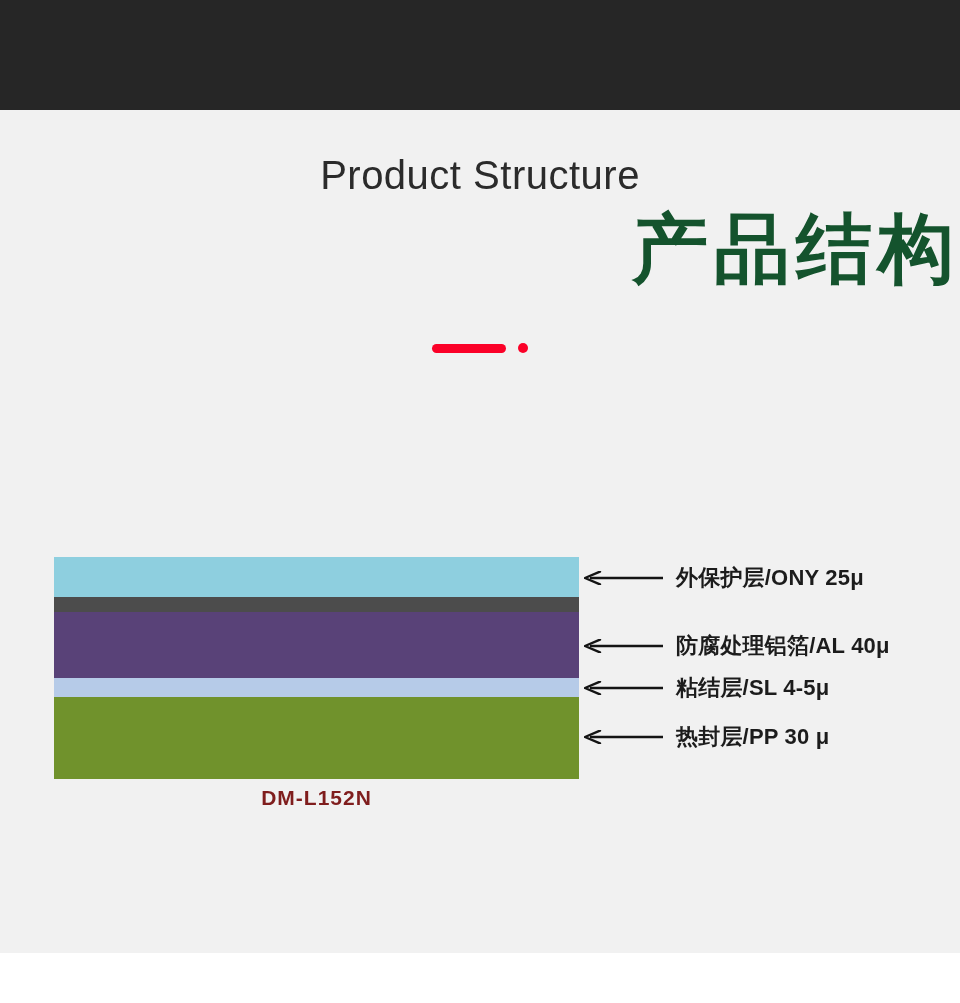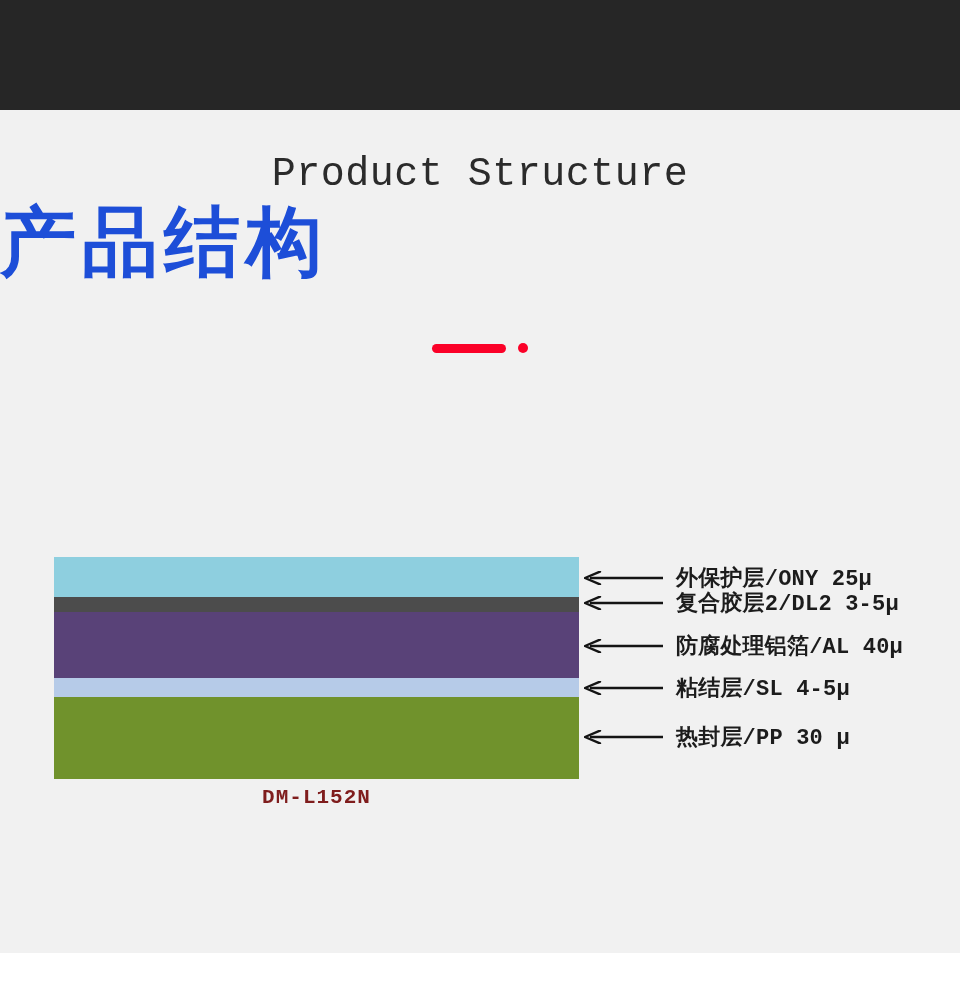--- a/index.html
+++ b/index.html
@@ -11,21 +11,20 @@
     width: 960px;
     height: 1003px;
     font-family: "Liberation Sans", "DejaVu Sans", sans-serif;
     overflow: hidden;
   }
   .page {
     position: relative;
     width: 960px;
     height: 980px;
     background: #ffffff;
-    font-family: Liberation Mono, monospace;
   }
   
   .top-banner {
     position: absolute;
     left: 0;
     top: 0;
     width: 960px;
     height: 110px;
     background: #262626;
   }
@@ -49,24 +48,24 @@
     font-weight: 400;
     color: #2b2b2b;
     letter-spacing: 0.5px;
     line-height: 1;
   }
   .heading-cn {
     position: absolute;
     left: 0;
     top: 205px;
     width: 960px;
-    text-align: left;
+    text-align: right;
     font-size: 76px;
     font-weight: 700;
-    color: #1d4ed8;
+    color: #14532d;
     letter-spacing: 6px;
     line-height: 1.15;
   }
   
   .accent {
     position: absolute;
     left: 0;
     top: 340px;
     width: 960px;
     height: 16px;
@@ -174,29 +173,20 @@
     <div class="annot" style="top:566px">
       <span class="arrow">
         <svg width="79" height="14" viewBox="0 0 79 14" aria-hidden="true">
           <line x1="6" y1="7" x2="79" y2="7" stroke="#141414" stroke-width="2.4"></line>
           <polyline points="16,0.6 1,7 16,13.4" fill="none" stroke="#141414" stroke-width="2.4" stroke-linejoin="round" stroke-linecap="round"></polyline>
         </svg>
       </span>
       <span class="annot-label">外保护层/ONY  25μ</span>
     </div>
 
-    <div class="annot" style="top:591px">
-      <span class="arrow">
-        <svg width="79" height="14" viewBox="0 0 79 14" aria-hidden="true">
-          <line x1="6" y1="7" x2="79" y2="7" stroke="#141414" stroke-width="2.4"></line>
-          <polyline points="16,0.6 1,7 16,13.4" fill="none" stroke="#141414" stroke-width="2.4" stroke-linejoin="round" stroke-linecap="round"></polyline>
-        </svg>
-      </span>
-      <span class="annot-label">复合胶层2/DL2  3-5μ</span>
-    </div>
 
     <div class="annot" style="top:634px">
       <span class="arrow">
         <svg width="79" height="14" viewBox="0 0 79 14" aria-hidden="true">
           <line x1="6" y1="7" x2="79" y2="7" stroke="#141414" stroke-width="2.4"></line>
           <polyline points="16,0.6 1,7 16,13.4" fill="none" stroke="#141414" stroke-width="2.4" stroke-linejoin="round" stroke-linecap="round"></polyline>
         </svg>
       </span>
       <span class="annot-label">防腐处理铝箔/AL  40μ</span>
     </div>

